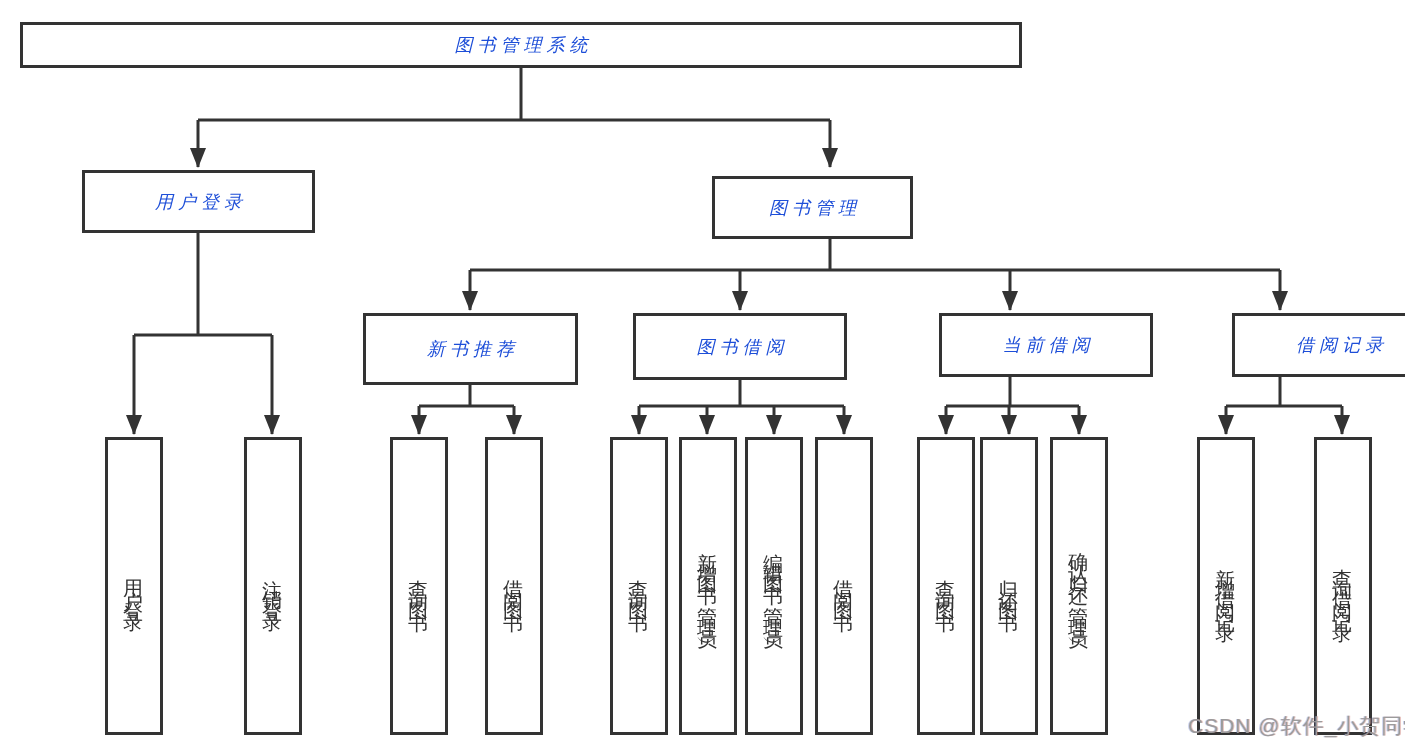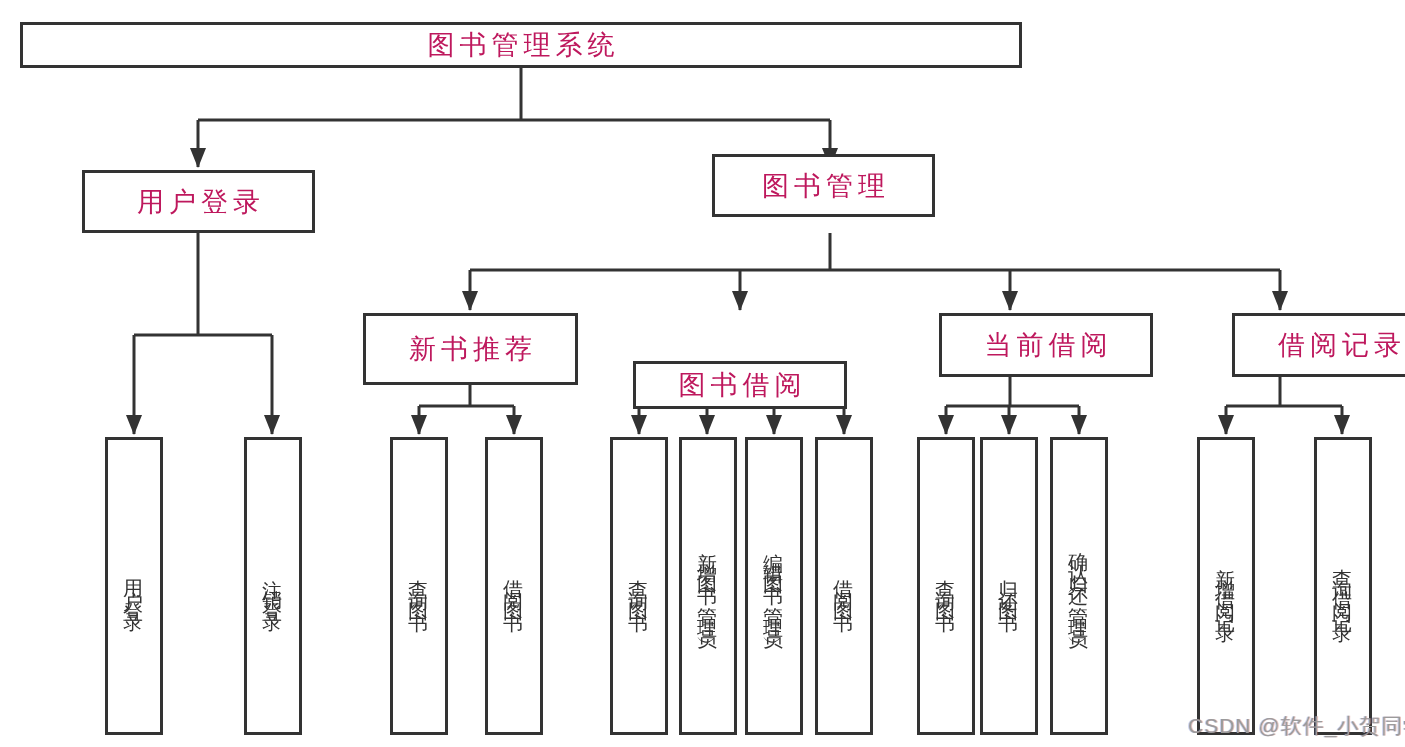--- a/index.html
+++ b/index.html
@@ -20,42 +20,43 @@
     position: absolute;
     box-sizing: border-box;
     border: 3px solid #333333;
     background: #ffffff;
     display: flex;
     align-items: center;
     justify-content: center;
     color: #333333;
   }
   .hlabel {
-    font-size: 27px;
+    font-size: 18px;
     letter-spacing: 5px;
     text-indent: 5px; 
     white-space: nowrap;
-    color: #be185d;
+    color: #1d4ed8;
+    font-style: italic;
   }
   .vlabel {
     writing-mode: vertical-rl;
     text-orientation: mixed;
     font-size: 20px;
     letter-spacing: 11px;
     color: #333333;
     white-space: nowrap;
   }
   
   .n-root   { left: 20px;  top: 22px;  width: 1002px; height: 46px; }
   
   .n-l1a    { left: 82px;  top: 170px; width: 233px;  height: 63px; }
-  .n-l1b    { left: 712px; top: 154px; width: 223px;  height: 63px; }
+  .n-l1b    { left: 712px; top: 176px; width: 201px;  height: 63px; }
   
   .n-l2a    { left: 363px;  top: 313px; width: 215px; height: 72px; }
-  .n-l2b    { left: 633px;  top: 313px; width: 214px; height: 48px; margin-top: 48px; }
+  .n-l2b    { left: 633px;  top: 313px; width: 214px; height: 67px; }
   .n-l2c    { left: 903px;  top: 313px; width: 214px; height: 64px; margin-left: 36px; }
   .n-l2d    { left: 1232px; top: 313px; width: 215px; height: 64px; }
   
   .leaf { top: 437px; width: 58px; height: 298px; }
   .n-f1  { left: 105px; }
   .n-f2  { left: 244px; }
   .n-f3  { left: 390px; }
   .n-f4  { left: 485px; }
   .n-f5  { left: 610px; }
   .n-f6  { left: 679px; }

